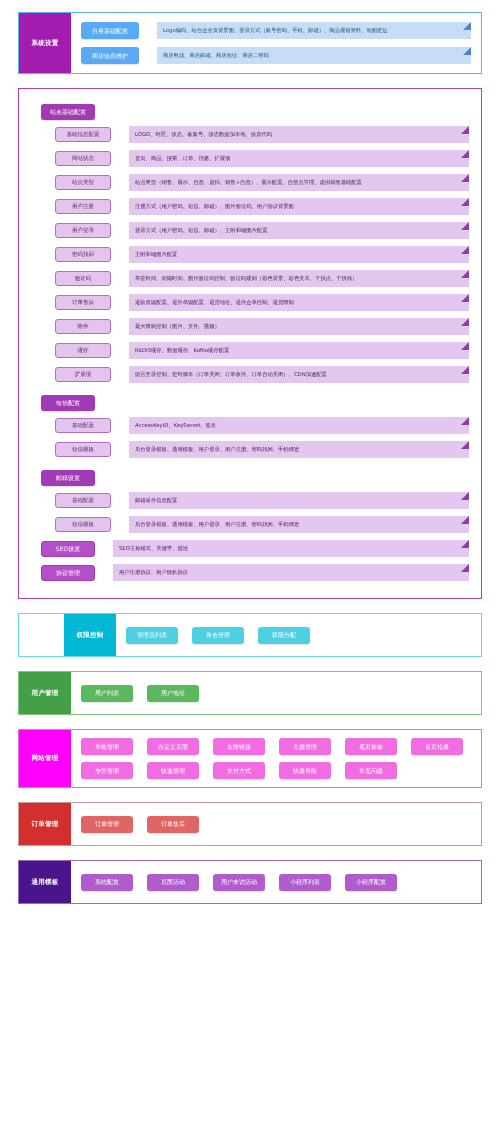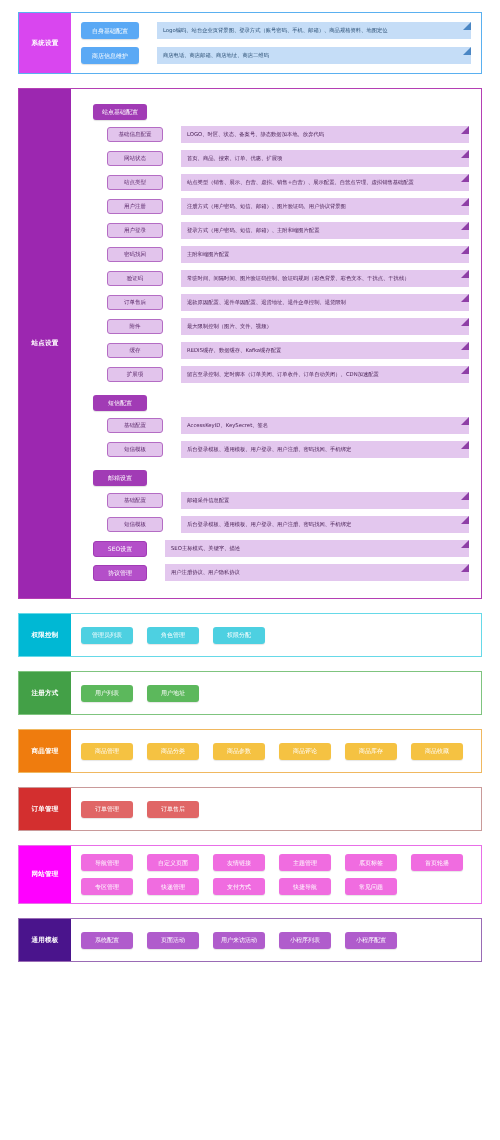--- a/index.html
+++ b/index.html
@@ -182,39 +182,38 @@
     border-width: 0 0 8px 8px;
     border-color: transparent transparent #4a86c4 transparent;
   }
 </style>
 </head>
 <body>
 
 <div class="canvas">
 
   <div class="section bluesec">
-    <div class="sec-label" style="background: #d946ef; text-align: right;">系统设置</div>
+    <div class="sec-label" style="background: #a21caf; text-align: right;">系统设置</div>
     <div class="sec-body" id="sysBody">
         <div class="blue-row">
           <div class="blue-key">自身基础配置</div>
           <div class="blue-val">
             <span class="txt">Logo编码、站台企业页背景图、登录方式（账号密码、手机、邮箱）、商品规格资料、地图定位</span>
           </div>
         </div>
         <div class="blue-row">
           <div class="blue-key">商店信息维护</div>
           <div class="blue-val">
             <span class="txt">商店电话、商店邮箱、商店地址、商店二维码</span>
           </div>
         </div>
       </div>
   </div>
 
   <div class="bigsec">
-    <div class="sec-label" style="background: rgb(156, 39, 176);">站点设置</div>
     <div class="bigsec-body" id="siteBody"><div class="grp-head">站点基础配置</div><div class="row">
           <div class="row-key">基础信息配置</div>
           <div class="row-val">
             <span class="txt">LOGO、时区、状态、备案号、静态数据加本地、放弃代码</span>
           </div>
         </div><div class="row">
           <div class="row-key">网站状态</div>
           <div class="row-val">
             <span class="txt">首页、商品、搜索、订单、优惠、扩展项</span>
           </div>
@@ -290,69 +289,58 @@
           </div>
         </div><div class="row tail-row">
           <div class="row-key">协议管理</div>
           <div class="row-val">
             <span class="txt">用户注册协议、用户隐私协议</span>
           </div>
         </div></div>
   </div>
 
   <div id="sectionList">
-      <div class="section" style="border-color: rgb(102, 217, 232);">
+      <div class="section" style="border-color: rgb(102, 217, 232); padding-left: 45px;">
         <div class="sec-label" style="background: rgb(0, 184, 212);">权限控制</div>
         <div class="sec-body">
           <div class="chip" style="background: rgb(77, 208, 225);">管理员列表</div>
           <div class="chip" style="background: rgb(77, 208, 225);">角色管理</div>
           <div class="chip" style="background: rgb(77, 208, 225);">权限分配</div>
         </div>
       </div>
       <div class="section" style="border-color: rgb(127, 196, 127);">
-        <div class="sec-label" style="background: rgb(67, 160, 71);">注册方式</div>
+        <div class="sec-label" style="background: rgb(67, 160, 71);">用户管理</div>
         <div class="sec-body">
           <div class="chip" style="background: rgb(92, 184, 92);">用户列表</div>
           <div class="chip" style="background: rgb(92, 184, 92);">用户地址</div>
-        </div>
-      </div>
-      <div class="section" style="border-color: rgb(240, 184, 96);">
-        <div class="sec-label" style="background: rgb(239, 124, 14);">商品管理</div>
-        <div class="sec-body">
-          <div class="chip" style="background: rgb(245, 194, 66);">商品管理</div>
-          <div class="chip" style="background: rgb(245, 194, 66);">商品分类</div>
-          <div class="chip" style="background: rgb(245, 194, 66);">商品参数</div>
-          <div class="chip" style="background: rgb(245, 194, 66);">商品评论</div>
-          <div class="chip" style="background: rgb(245, 194, 66);">商品库存</div>
-          <div class="chip" style="background: rgb(245, 194, 66);">商品收藏</div>
-        </div>
-      </div>
-      <div class="section" style="border-color: rgb(201, 154, 154);">
-        <div class="sec-label" style="background: rgb(211, 47, 47);">订单管理</div>
-        <div class="sec-body">
-          <div class="chip" style="background: rgb(224, 102, 102);">订单管理</div>
-          <div class="chip" style="background: rgb(224, 102, 102);">订单售后</div>
         </div>
       </div>
       <div class="section" style="border-color: rgb(232, 110, 232);">
         <div class="sec-label" style="background: rgb(255, 0, 255);">网站管理</div>
         <div class="sec-body">
           <div class="chip" style="background: rgb(240, 108, 224);">导航管理</div>
           <div class="chip" style="background: rgb(240, 108, 224);">自定义页面</div>
           <div class="chip" style="background: rgb(240, 108, 224);">友情链接</div>
           <div class="chip" style="background: rgb(240, 108, 224);">主题管理</div>
           <div class="chip" style="background: rgb(240, 108, 224);">底页标签</div>
           <div class="chip" style="background: rgb(240, 108, 224);">首页轮播</div>
           <div class="chip" style="background: rgb(240, 108, 224);">专区管理</div>
           <div class="chip" style="background: rgb(240, 108, 224);">快递管理</div>
           <div class="chip" style="background: rgb(240, 108, 224);">支付方式</div>
           <div class="chip" style="background: rgb(240, 108, 224);">快捷导航</div>
           <div class="chip" style="background: rgb(240, 108, 224);">常见问题</div>
         </div>
       </div>
+      <div class="section" style="border-color: rgb(201, 154, 154);">
+        <div class="sec-label" style="background: rgb(211, 47, 47);">订单管理</div>
+        <div class="sec-body">
+          <div class="chip" style="background: rgb(224, 102, 102);">订单管理</div>
+          <div class="chip" style="background: rgb(224, 102, 102);">订单售后</div>
+        </div>
+      </div>
       <div class="section" style="border-color: rgb(154, 107, 181);">
         <div class="sec-label" style="background: rgb(74, 20, 140);">通用模板</div>
         <div class="sec-body">
           <div class="chip" style="background: rgb(176, 92, 204);">系统配置</div>
           <div class="chip" style="background: rgb(176, 92, 204);">页面活动</div>
           <div class="chip" style="background: rgb(176, 92, 204);">用户来访活动</div>
           <div class="chip" style="background: rgb(176, 92, 204);">小程序列表</div>
           <div class="chip" style="background: rgb(176, 92, 204);">小程序配置</div>
         </div>
       </div>

